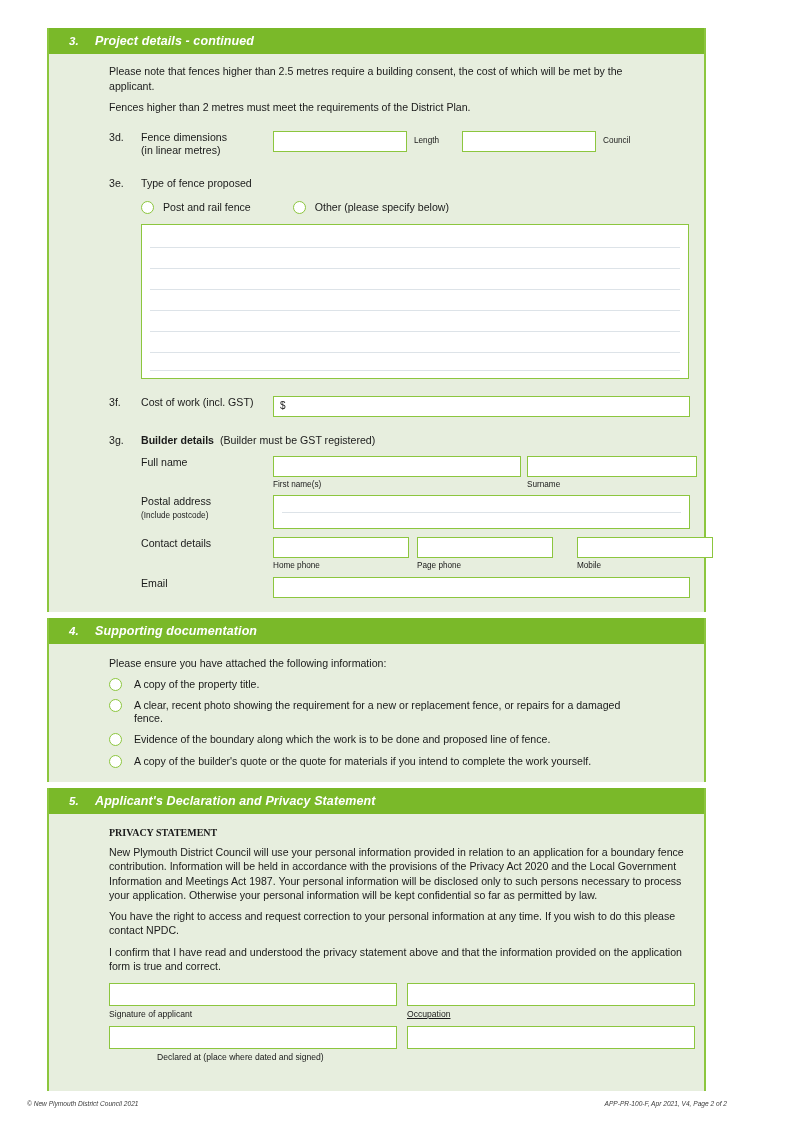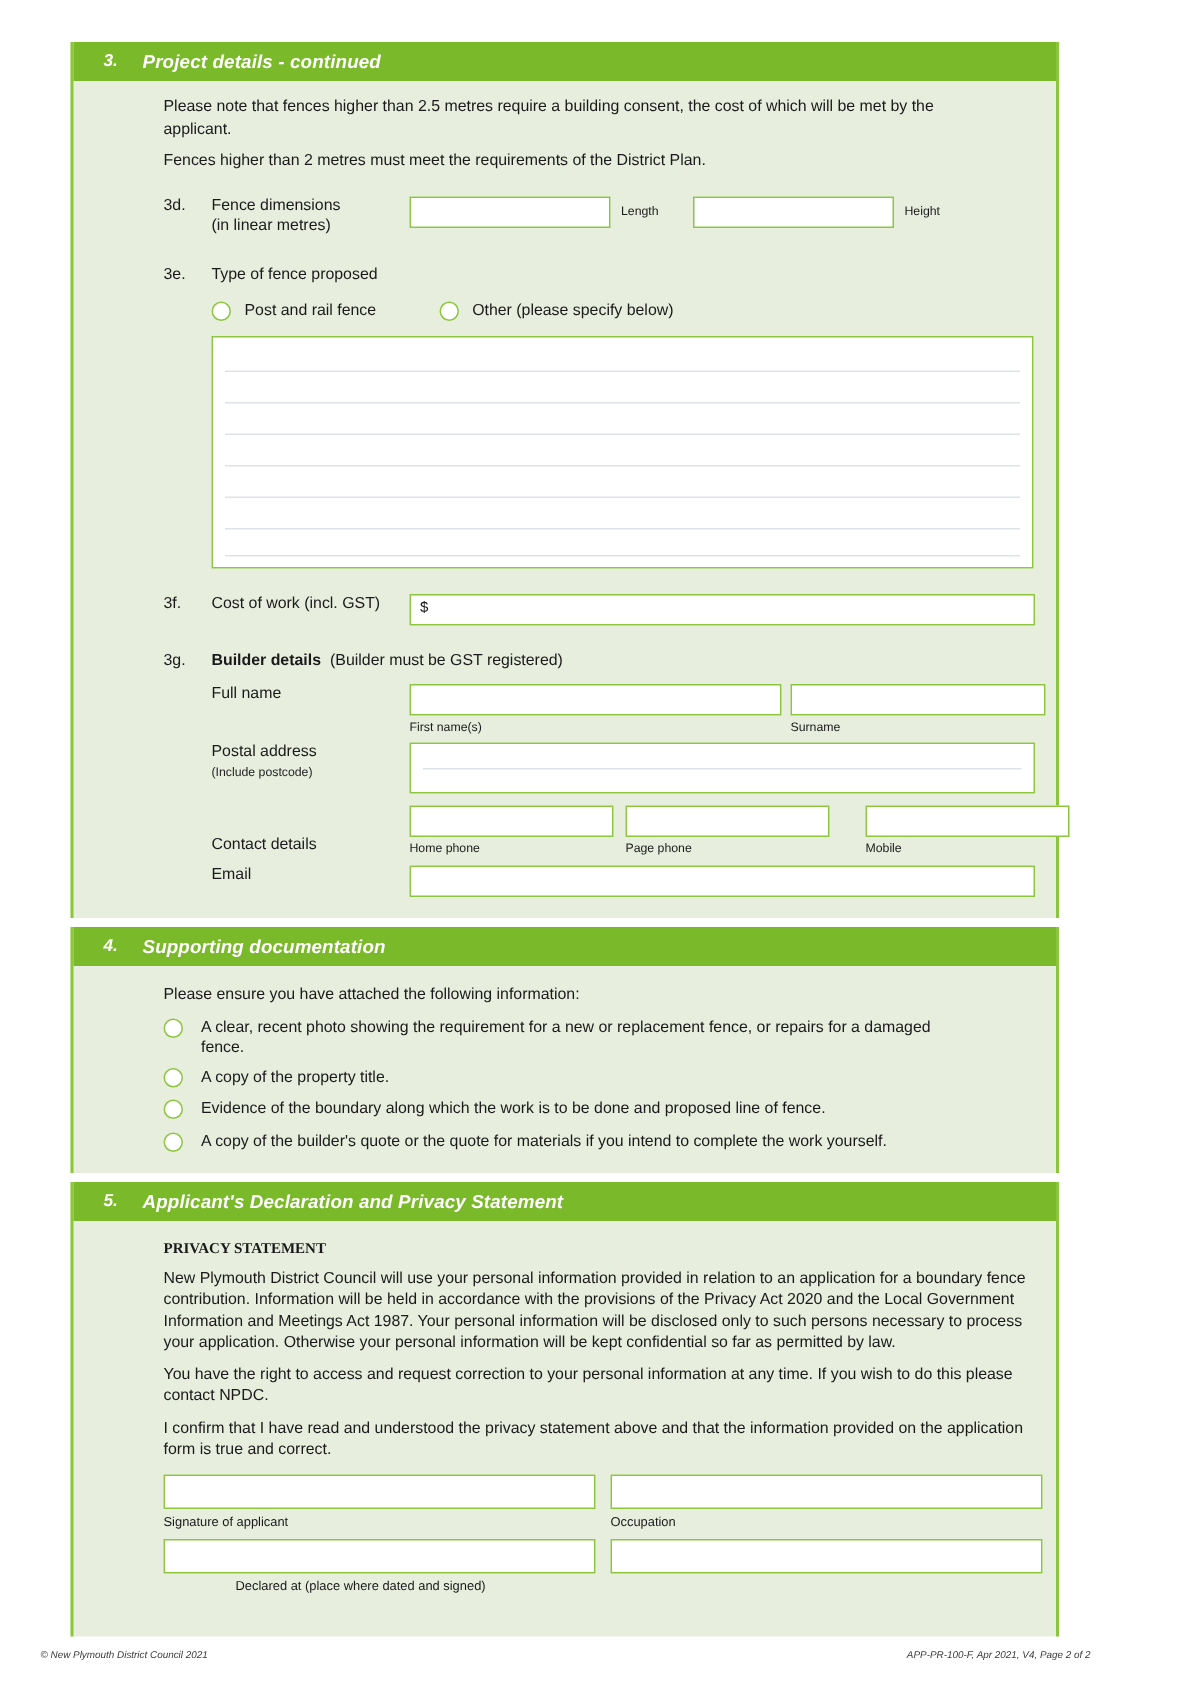--- a/index.html
+++ b/index.html
@@ -170,21 +170,21 @@
 
       <div class="row" style="margin-top:16px;">
         <span class="qnum">3d.</span>
         <span class="qlabel">
           <span>Fence dimensions</span><br>
           <span>(in linear metres)</span>
         </span>
         <input class="field" type="text" style="width: 134px;" value="">
         <span class="fieldlabel" style="width:48px; padding-left:7px; padding-top:5px;">Length</span>
         <input class="field" type="text" style="width: 134px;" value="">
-        <span class="fieldlabel" style="padding-left:7px; padding-top:5px;">Height</span>
+        <span class="fieldlabel" style="padding-left:7px; padding-top:5px;">Council</span>
       </div>
 
       <div class="row" style="margin-top:20px;">
         <span class="qnum">3e.</span>
         <span class="lbl">Type of fence proposed</span>
       </div>
 
       <div class="row" style="margin-top:11px; padding-left:78px;">
         <span class="circ"></span>
         <span class="lbl" style="padding-left:9px;">Post and rail fence</span>
@@ -233,21 +233,21 @@
         <span class="qnum"></span>
         <span class="qlabel">
           <span>Postal address</span><br>
           <span class="sub">(Include postcode)</span>
         </span>
         <div class="lined" style="width:424px; height:34px; border-width:1px;">
           <div class="rule" style="top:16px;"></div>
         </div>
       </div>
 
-      <div class="row" style="margin-top:8px;align-items:flex-end;">
+      <div class="row" style="margin-top:8px;">
         <span class="qnum"></span>
         <span class="qlabel">Contact details</span>
         <div>
           <input class="field" type="text" style="width: 136px;" value="">
           <div class="fieldlabel">Home phone</div>
         </div>
         <div style="margin-left:8px;">
           <input class="field" type="text" style="width: 136px;" value="">
           <div class="fieldlabel">Page phone</div>
         </div>
@@ -267,27 +267,27 @@
   </div>
 
   <div class="section" style="top:618px; height:164px;">
     <div class="sec-head">
       <span class="sec-num">4.</span>
       <span class="sec-title">Supporting documentation</span>
     </div>
     <div class="sec-body" style="padding-top:12px;">
       <p class="para tight">Please ensure you have attached the following information:</p>
 
+      <div class="row" style="padding-left:46px; margin-top:7px;">
+        <span class="circ"></span>
+        <span class="lbl" style="padding-left:12px; max-width:520px;">A copy of the property title.</span>
+      </div>
       <div class="row" style="padding-left:46px; margin-top:8px;">
         <span class="circ"></span>
         <span class="lbl" style="padding-left:12px; max-width:500px;">A clear, recent photo showing the requirement for a new or replacement fence, or repairs for a damaged fence.</span>
-      </div>
-      <div class="row" style="padding-left:46px; margin-top:7px;">
-        <span class="circ"></span>
-        <span class="lbl" style="padding-left:12px; max-width:520px;">A copy of the property title.</span>
       </div>
       <div class="row" style="padding-left:46px; margin-top:8px;">
         <span class="circ"></span>
         <span class="lbl" style="padding-left:12px; max-width:520px;">Evidence of the boundary along which the work is to be done and proposed line of fence.</span>
       </div>
       <div class="row" style="padding-left:46px; margin-top:9px;">
         <span class="circ"></span>
         <span class="lbl" style="padding-left:12px; max-width:540px;">A copy of the builder's quote or the quote for materials if you intend to complete the work yourself.</span>
       </div>
     </div>
@@ -304,21 +304,21 @@
       <p class="para tight" style="max-width:578px;">New Plymouth District Council will use your personal information provided in relation to an application for a boundary fence contribution. Information will be held in accordance with the provisions of the Privacy Act 2020 and the Local Government Information and Meetings Act 1987. Your personal information will be disclosed only to such persons necessary to process your application. Otherwise your personal information will be kept confidential so far as permitted by law.</p>
       <p class="para" style="max-width:578px; margin-top:6px;">You have the right to access and request correction to your personal information at any time. If you wish to do this please contact NPDC.</p>
 
       <p class="para" style="max-width:578px;">I confirm that I have read and understood the privacy statement above and that the information provided on the application form is true and correct.</p>
 
       <div class="row" style="padding-left:46px; margin-top:9px;">
         <div>
           <input class="field" type="text" style="width: 288px; height: 23px;" value="">
           <div class="fieldlabel" style="font-size:8.6px;">Signature of applicant</div>
         </div>
-        <div style="margin-left:10px;">
+        <div style="margin-left:10px;text-decoration:underline;">
           <input class="field" type="text" style="width: 288px; height: 23px;" value="">
           <div class="fieldlabel" style="font-size:8.6px;">Occupation</div>
         </div>
       </div>
 
       <div class="row" style="padding-left:46px; margin-top:7px;">
         <div>
           <input class="field" type="text" style="width: 288px; height: 23px;" value="">
           <div class="fieldlabel" style="font-size:8.6px;margin-left:48px;">Declared at (place where dated and signed)</div>
         </div>

